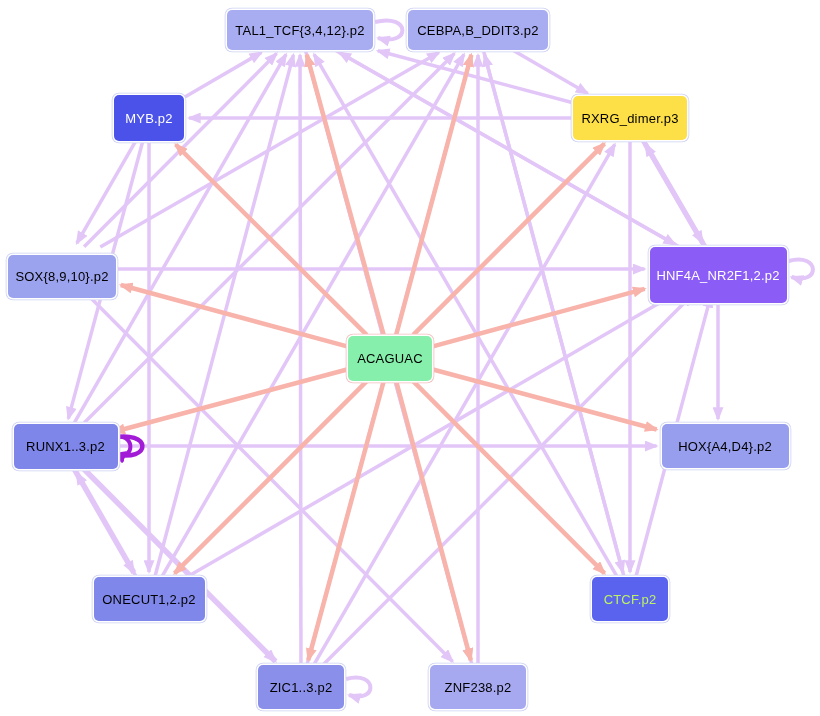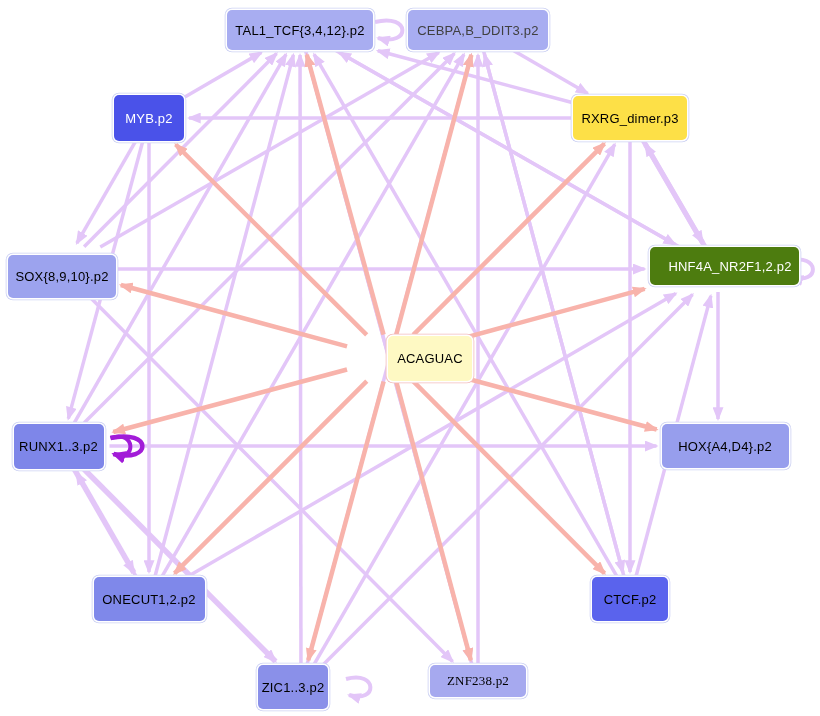--- a/index.html
+++ b/index.html
@@ -81,49 +81,49 @@
       <path d="M 413.1122741839037 381.20857532633664 L 604.5631104082823 573.4571233683168" stroke="#F8B3AB" stroke-width="4.5" fill="none" stroke-linecap="butt" marker-end="url(#arrow-salmon)"></path>
       <path d="M 383.6522431401591 381.4653034481758 L 308.2570213812713 660.1734827591208" stroke="#F8B3AB" stroke-width="4.5" fill="none" stroke-linecap="butt" marker-end="url(#arrow-salmon)"></path>
       <path d="M 396.2766306856764 381.4660397225858 L 470.82353350170894 660.169801387071" stroke="#F8B3AB" stroke-width="4.5" fill="none" stroke-linecap="butt" marker-end="url(#arrow-salmon)"></path>
       <path d="M 110.5 438 C 152.5 429, 152.5 463, 113.5 454" stroke="#A21CD8" stroke-width="4.5" fill="none" stroke-linecap="butt" marker-end="url(#arrow-magenta)"></path>
       <path d="M 110.5 438 C 136.5 429, 136.5 463, 113.5 454" stroke="#A21CD8" stroke-width="4" fill="none" stroke-linecap="butt" marker-end="url(#arrow-magenta)"></path>
     </svg>
 
   <div class="node" style="left: 227px; top: 10px; width: 146px; height: 40px; background: rgb(168, 173, 241); color: rgb(0, 0, 0);">
       <span>TAL1_TCF{3,4,12}.p2</span>
     </div>
-  <div class="node" style="left: 408px; top: 10px; width: 140px; height: 40px; background: rgb(168, 173, 241); color: #404040;">
+  <div class="node" style="left: 408px; top: 10px; width: 140px; height: 40px; background: rgb(168, 173, 241); color: #000000;">
       <span>CEBPA,B_DDIT3.p2</span>
     </div>
   <div class="node" style="left: 114px; top: 95px; width: 70px; height: 46px; background: rgb(74, 82, 233); color: rgb(255, 255, 255);">
       <span>MYB.p2</span>
     </div>
   <div class="node" style="left: 573px; top: 96px; width: 114px; height: 44px; background: #fde047; color: rgb(0, 0, 0);">
       <span>RXRG_dimer.p3</span>
     </div>
   <div class="node" style="left: 8px; top: 255px; width: 108px; height: 43px; background: rgb(156, 163, 238); color: rgb(0, 0, 0);">
       <span>SOX{8,9,10}.p2</span>
     </div>
-  <div class="node" style="left: 649.5px; top: 247px; width: 137px; height: 38px; background: #4d7c0f; color: rgb(255, 255, 255); padding-left: 12px;">
+  <div class="node" style="left: 649.5px; top: 247px; width: 137px; height: 56px; background: #8b5cf6; color: rgb(255, 255, 255);">
       <span>HNF4A_NR2F1,2.p2</span>
     </div>
-  <div class="node center" style="left: 348px; top: 335.5px; width: 84px; height: 45px; background: #fef9c3; color: rgb(0, 0, 0); margin-left: 40px;">
+  <div class="node center" style="left: 348px; top: 335.5px; width: 84px; height: 45px; background: #86efac; color: rgb(0, 0, 0);">
       <span>ACAGUAC</span>
     </div>
-  <div class="node" style="left: 13.5px; top: 423.5px; width: 90px; height: 45px; background: rgb(126, 134, 233); color: rgb(0, 0, 0);">
+  <div class="node" style="left: 13.5px; top: 423.5px; width: 104px; height: 45px; background: rgb(126, 134, 233); color: rgb(0, 0, 0);">
       <span>RUNX1..3.p2</span>
     </div>
   <div class="node" style="left: 661.5px; top: 424px; width: 127px; height: 44px; background: rgb(151, 158, 237); color: rgb(0, 0, 0);">
       <span>HOX{A4,D4}.p2</span>
     </div>
   <div class="node" style="left: 93.5px; top: 577px; width: 111px; height: 44px; background: rgb(127, 136, 234); color: rgb(0, 0, 0); align-items: center;">
       <span>ONECUT1,2.p2</span>
     </div>
-  <div class="node" style="left: 592px; top: 577px; width: 76px; height: 44px; background: rgb(90, 99, 237); color: #000000;">
+  <div class="node" style="left: 592px; top: 577px; width: 76px; height: 44px; background: rgb(90, 99, 237); color: #bef264;">
       <span>CTCF.p2</span>
     </div>
-  <div class="node" style="left: 258px; top: 665px; width: 70px; height: 44px; background: rgb(138, 144, 233); color: rgb(0, 0, 0);">
+  <div class="node" style="left: 258px; top: 665px; width: 86px; height: 44px; background: rgb(138, 144, 233); color: rgb(0, 0, 0);">
       <span>ZIC1..3.p2</span>
     </div>
-  <div class="node" style="left: 430px; top: 665px; width: 96px; height: 32px; background: rgb(166, 169, 239); color: rgb(0, 0, 0); font-family: Liberation Serif, serif;">
+  <div class="node" style="left: 430px; top: 665px; width: 96px; height: 44px; background: rgb(166, 169, 239); color: rgb(0, 0, 0);">
       <span>ZNF238.p2</span>
     </div>
 </div>
 
 </body></html>

